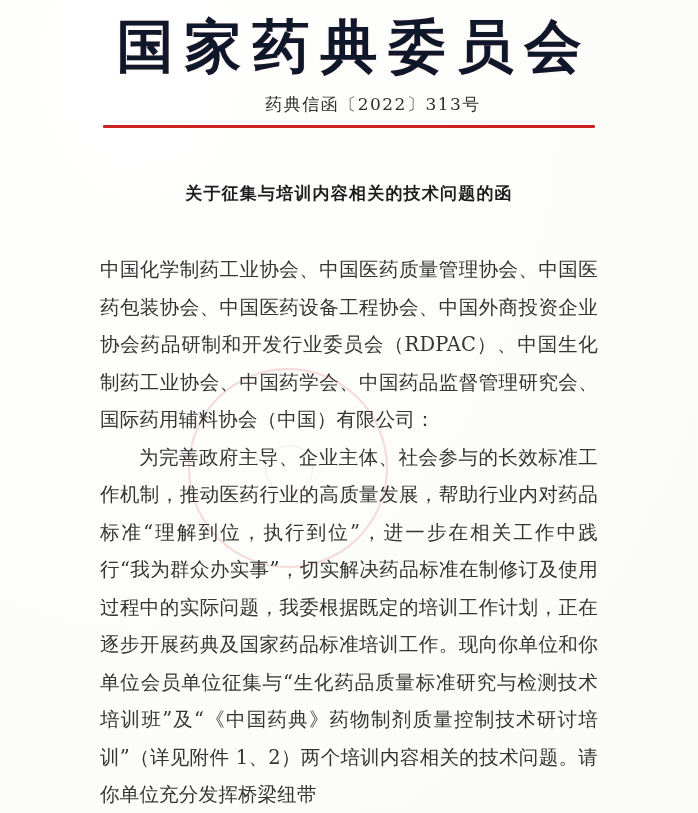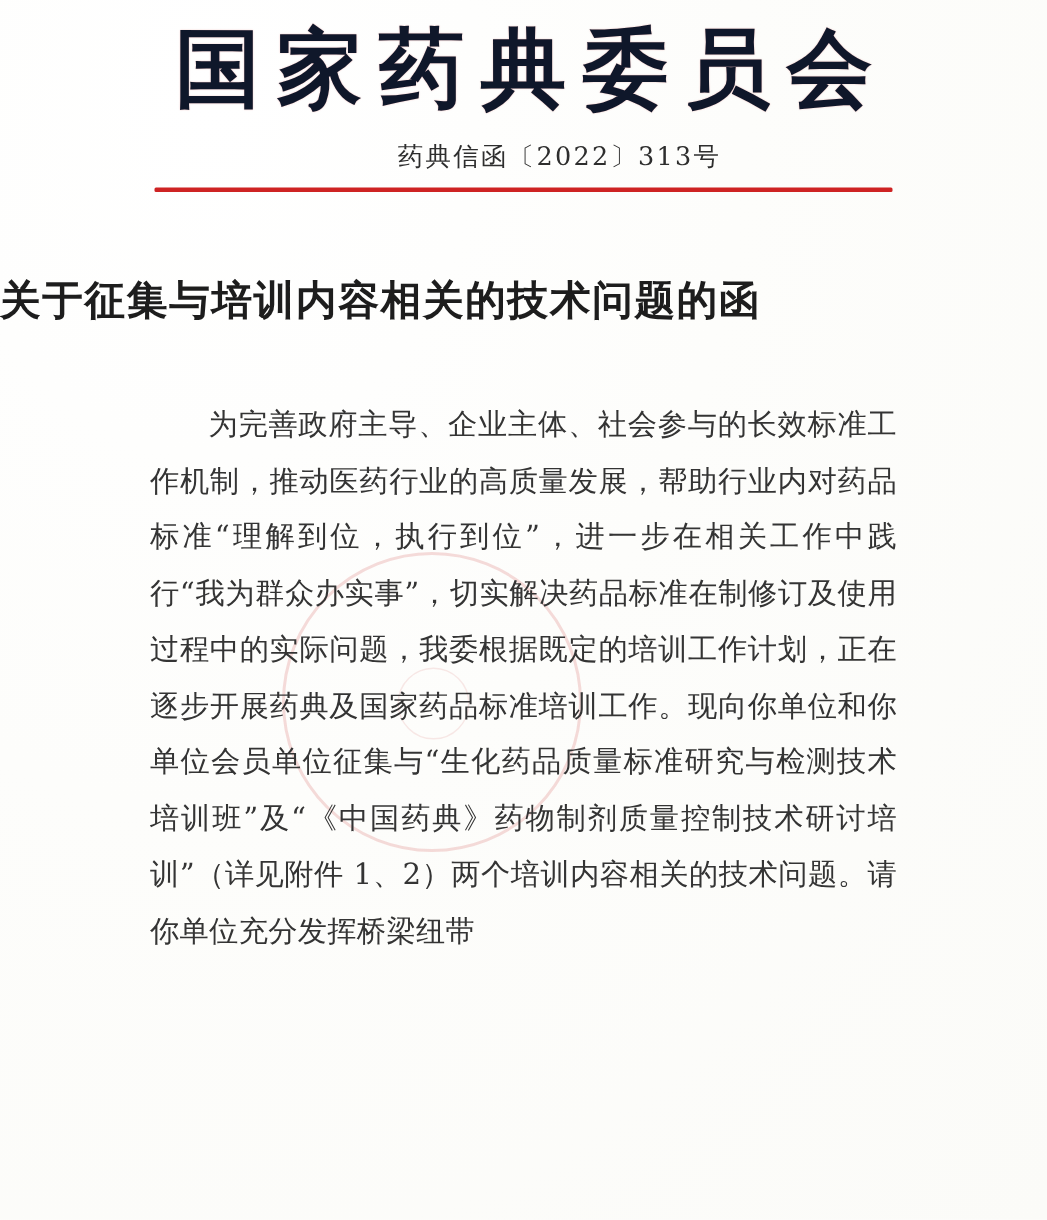--- a/index.html
+++ b/index.html
@@ -92,22 +92,22 @@
     height: 3px;
     background: #CE2323;
     border-radius: 1px;
   }
 
   
   .doc-title {
     position: relative;
     z-index: 2;
     margin-top: 54px;
-    text-align: left;
-    font-size: 27px;
+    text-align: center;
+    font-size: 17px;
     font-weight: bold;
     color: #1d1d1d;
     letter-spacing: 1.2px;
     font-family: "DejaVu Serif", "Liberation Serif", serif;
   }
 
   
   .body-block {
     position: relative;
     z-index: 2;
@@ -144,16 +144,17 @@
     <div class="doc-number">药典信函〔2022〕313号</div>
 
     <div class="rule-wrap">
       <div class="red-rule"></div>
     </div>
   </div>
 
   <div class="doc-title">关于征集与培训内容相关的技术问题的函</div>
 
   <div class="body-block">
+    <p class="addressee">中国化学制药工业协会、中国医药质量管理协会、中国医药包装协会、中国医药设备工程协会、中国外商投资企业协会药品研制和开发行业委员会（RDPAC）、中国生化制药工业协会、中国药学会、中国药品监督管理研究会、国际药用辅料协会（中国）有限公司：</p>
     <p class="indent">为完善政府主导、企业主体、社会参与的长效标准工作机制，推动医药行业的高质量发展，帮助行业内对药品标准“理解到位，执行到位”，进一步在相关工作中践行“我为群众办实事”，切实解决药品标准在制修订及使用过程中的实际问题，我委根据既定的培训工作计划，正在逐步开展药典及国家药品标准培训工作。现向你单位和你单位会员单位征集与“生化药品质量标准研究与检测技术培训班”及“《中国药典》药物制剂质量控制技术研讨培训”（详见附件 1、2）两个培训内容相关的技术问题。请你单位充分发挥桥梁纽带</p>
   </div>
 
 </div>
 
 </body></html>

